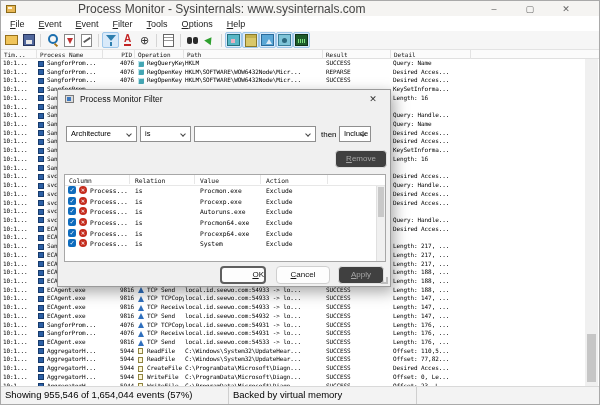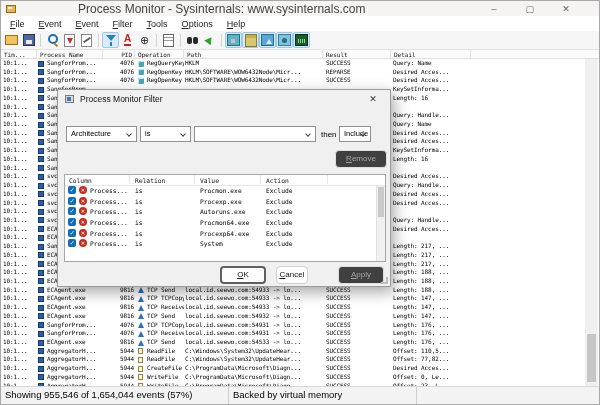--- a/index.html
+++ b/index.html
@@ -86,37 +86,37 @@
   .combo { position:absolute; height:16px; background:#fff; border:1px solid #8f8f8f; border-radius:0; font-size:7.5px; line-height:14px; padding-left:4px; overflow:hidden; white-space:nowrap; }
   .chev { position:absolute; right:5px; top:5px; width:4px; height:4px; border-right:1px solid #444; border-bottom:1px solid #444; transform:rotate(45deg); }
   .cb1 { left:8px;  top:36px; width:71px; }
   .cb2 { left:82px; top:36px; width:51px; }
   .cb3 { left:136px;top:36px; width:122px; }
   .lbl-then { position:absolute; left:263px; top:40px; font-size:8px; }
   .cb4 { left:281px;top:36px; width:32px; }
   .btn { position:absolute; height:18px; background:#fdfdfd; border:1px solid #cfcfcf; border-radius:4px; font-size:8px; text-align:center; line-height:16px; color:#111; }
   .btn::first-letter { text-decoration:underline; }
   .btn.disabled { color:#a6a6a6; background:#404040; border-color:#e0e0e0; }
-  .btn.default { border:2px solid #5f5f5f; line-height:14px; }
+  .btn.default { border:2px solid #5f5f5f; line-height:14px;text-align:right; }
   .b-reset { left:8px; top:60px; width:66px; }
   .b-add { left:207px; top:60px; width:62px; }
   .b-remove { left:277px; top:60px; width:52px; }
   .flist { position:absolute; left:6px; top:84px; width:322px; height:88px; background:#fff; border:1px solid #a7a7a7; overflow:hidden; }
   .fhead { position:relative; height:11px; border-bottom:1px solid #e7e7e7; font:6.3px/11px "DejaVu Sans Mono", monospace; color:#111; }
   .fhead span { position:absolute; top:0; }
   .fh-sep { position:absolute; top:1px; height:9px; width:1px; background:#e7e7e7; }
   .frow { position:relative; height:10.7px; font:6.3px/10.7px "DejaVu Sans Mono", monospace; }
   .frow span { position:absolute; top:0; white-space:nowrap; }
   .fcbx { position:absolute; left:3px; top:1px; width:8px; height:8px; background:#0f6cbd; border-radius:2px; color:#fff; font-size:7px; line-height:8px; text-align:center; }
   .frx { position:absolute; left:14px; top:1px; width:8px; height:8px; background:#c42b1c; border-radius:50%; color:#fff; font-size:6.5px; line-height:8px; text-align:center; font-weight:bold; }
   .f-col { left:25px; } .f-rel { left:70px; } .f-val { left:135px; } .f-act { left:201px; }
   .dscroll { position:absolute; right:0; top:11px; bottom:0; width:9px; background:#f0f0f0; border-left:1px solid #e0e0e0; }
   .dsthumb { position:absolute; left:1px; top:1px; width:6px; height:30px; background:#c9c9c9; }
   .b-ok { left:162px; top:176px; width:46px; }
-  .b-cancel { left:218px; top:176px; width:32px; }
+  .b-cancel { left:218px; top:176px; width:54px; }
   .b-apply { left:280px; top:176px; width:46px; }
   .resize-grip { position:absolute; right:2px; bottom:2px; width:7px; height:7px; border-right:2px solid #bdbdbd; border-bottom:2px solid #bdbdbd; }
 </style>
 </head>
 <body>
 
 <div class="titlebar">
   <div class="appicon"></div>
   <div class="wtitle">Process Monitor - Sysinternals: www.sysinternals.com</div>
   <div class="wbtns">

